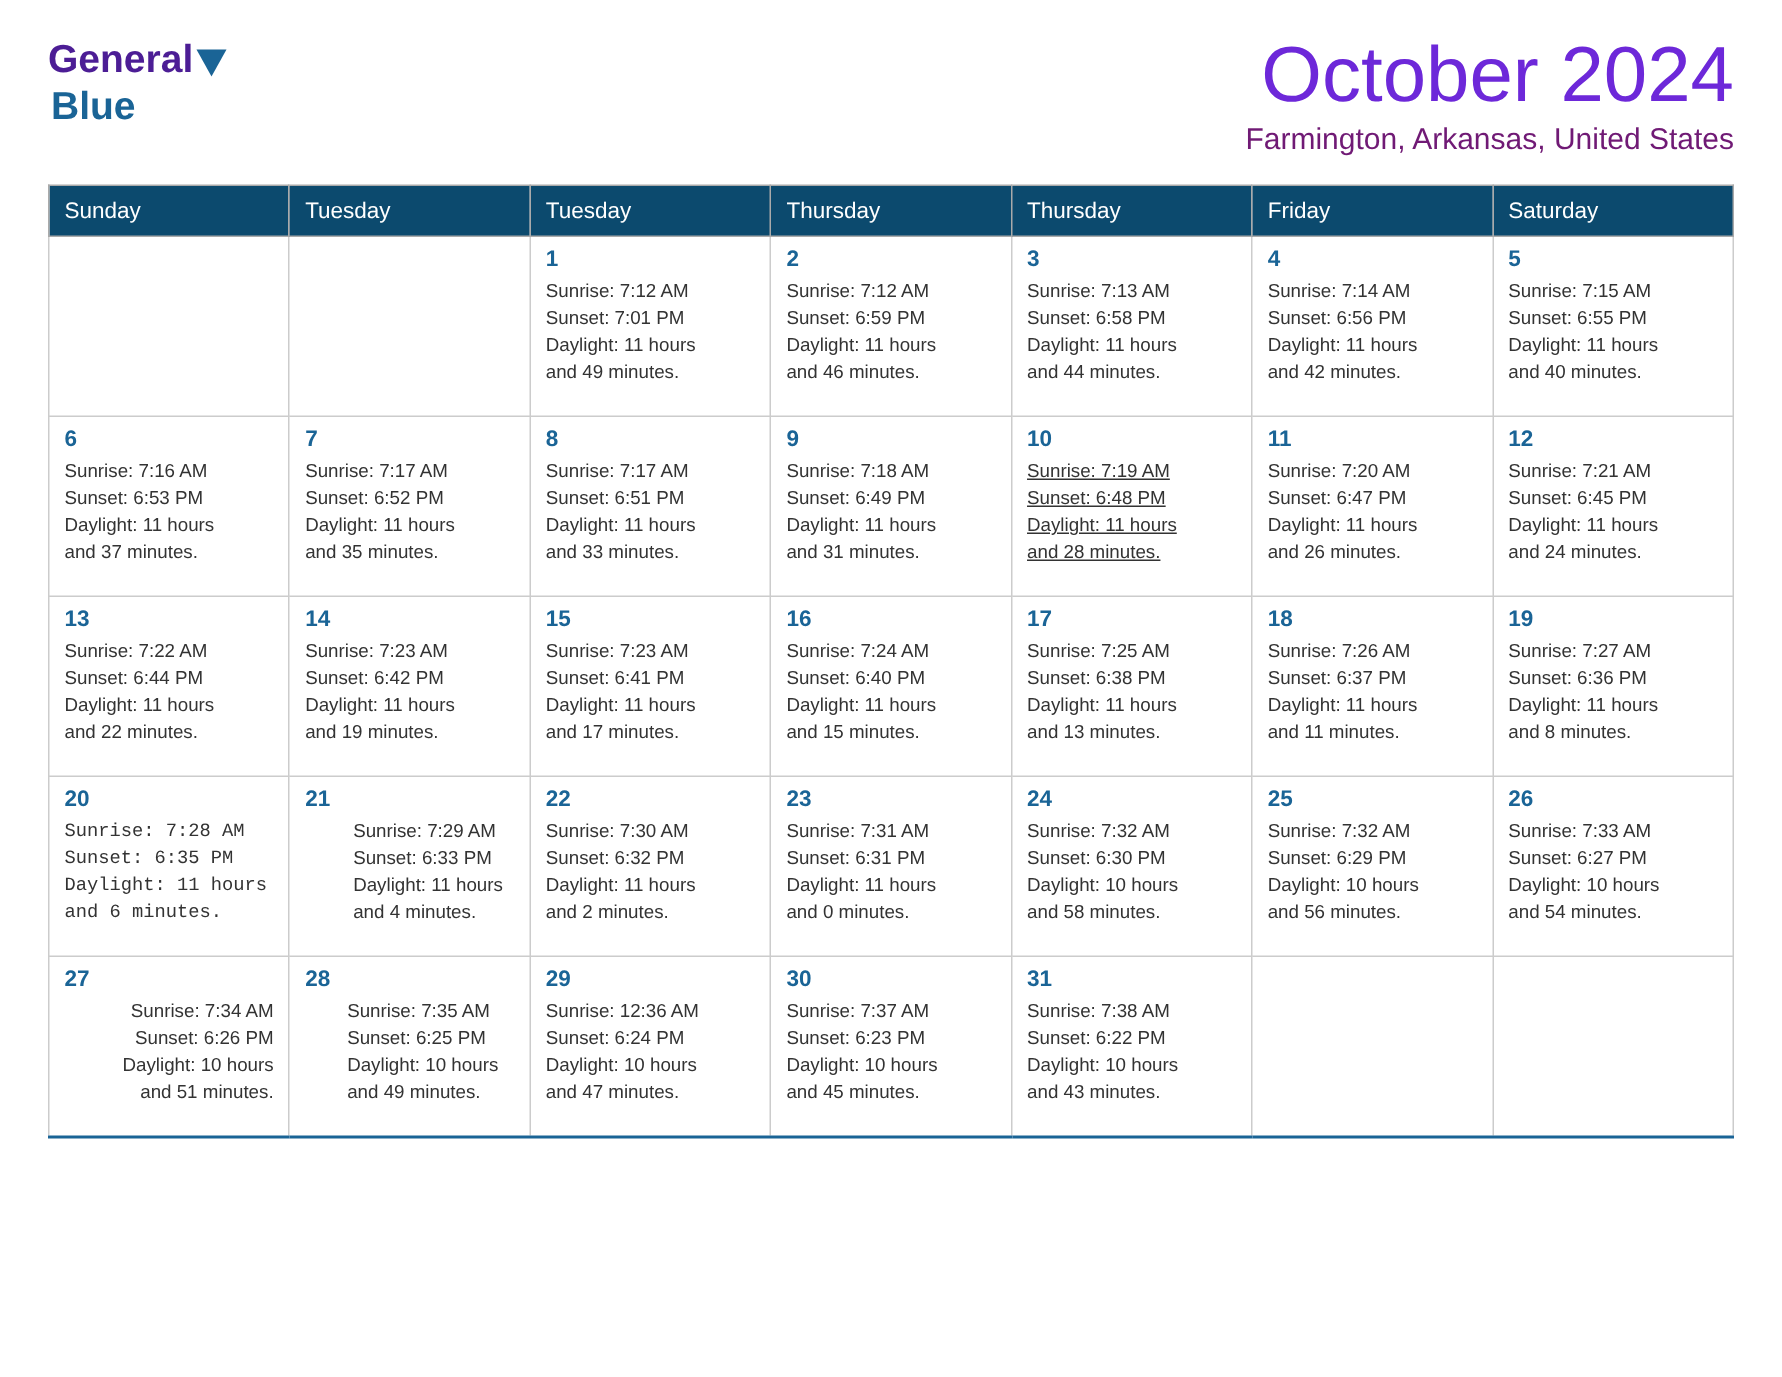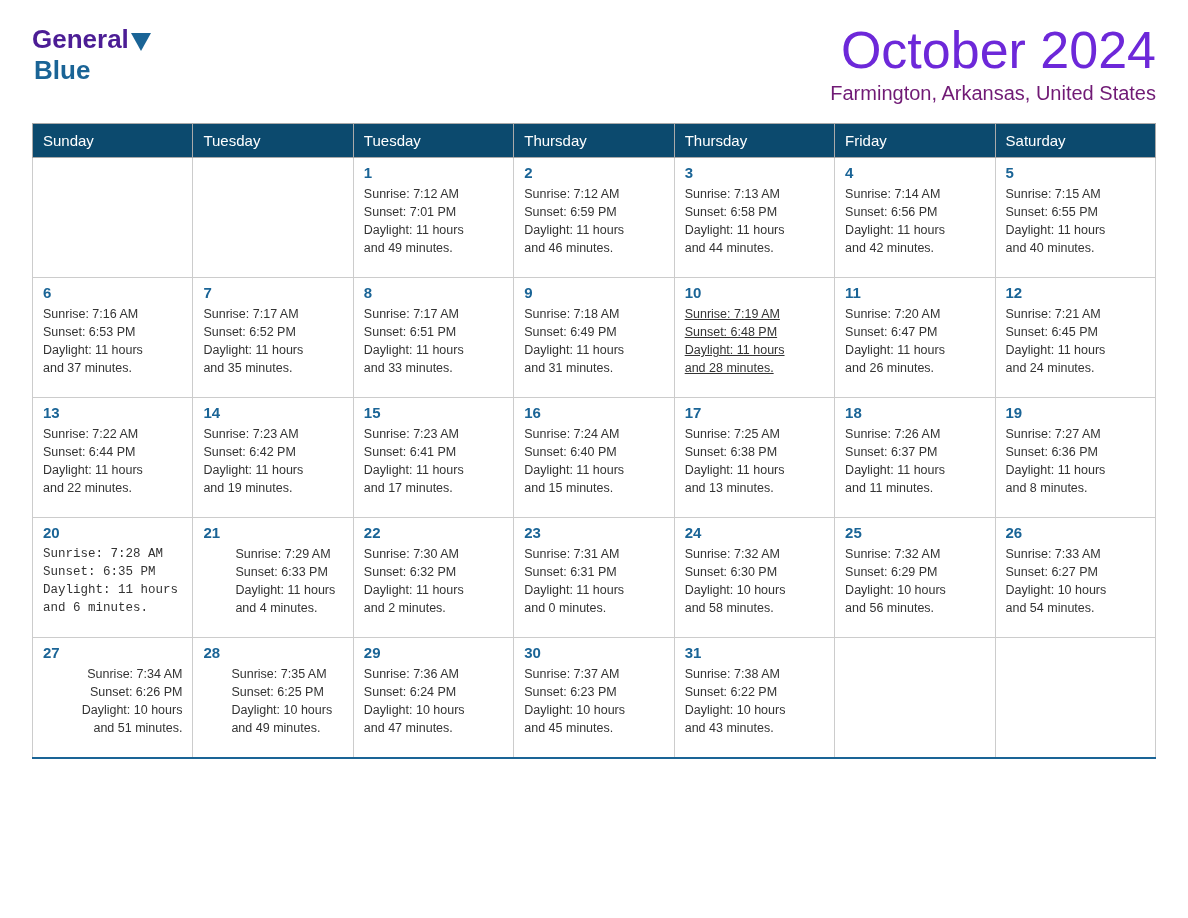--- a/index.html
+++ b/index.html
@@ -339,21 +339,21 @@
         </td>
         <td>
           <div class="day-number">28</div>
           <div class="day-info" style="white-space: pre-line; margin-left: 28px;">Sunrise: 7:35 AM
 Sunset: 6:25 PM
 Daylight: 10 hours
 and 49 minutes.</div>
         </td>
         <td>
           <div class="day-number">29</div>
-          <div class="day-info" style="white-space: pre-line;">Sunrise: 7:36 AM
+          <div class="day-info" style="white-space: pre-line;">Sunrise: 12:36 AM
 Sunset: 6:24 PM
 Daylight: 10 hours
 and 47 minutes.</div>
         </td>
         <td>
           <div class="day-number">30</div>
           <div class="day-info" style="white-space: pre-line;">Sunrise: 7:37 AM
 Sunset: 6:23 PM
 Daylight: 10 hours
 and 45 minutes.</div>

